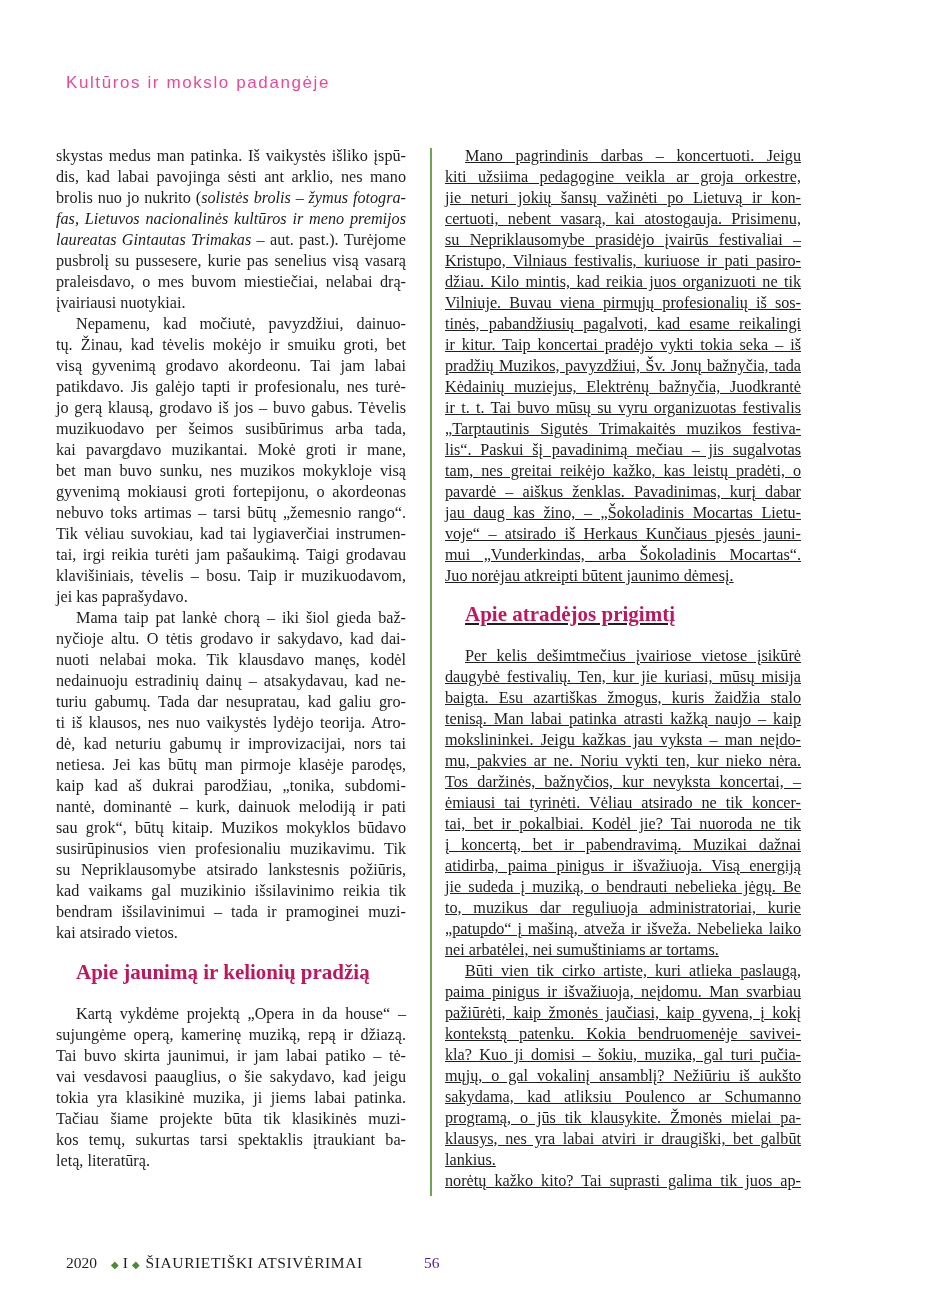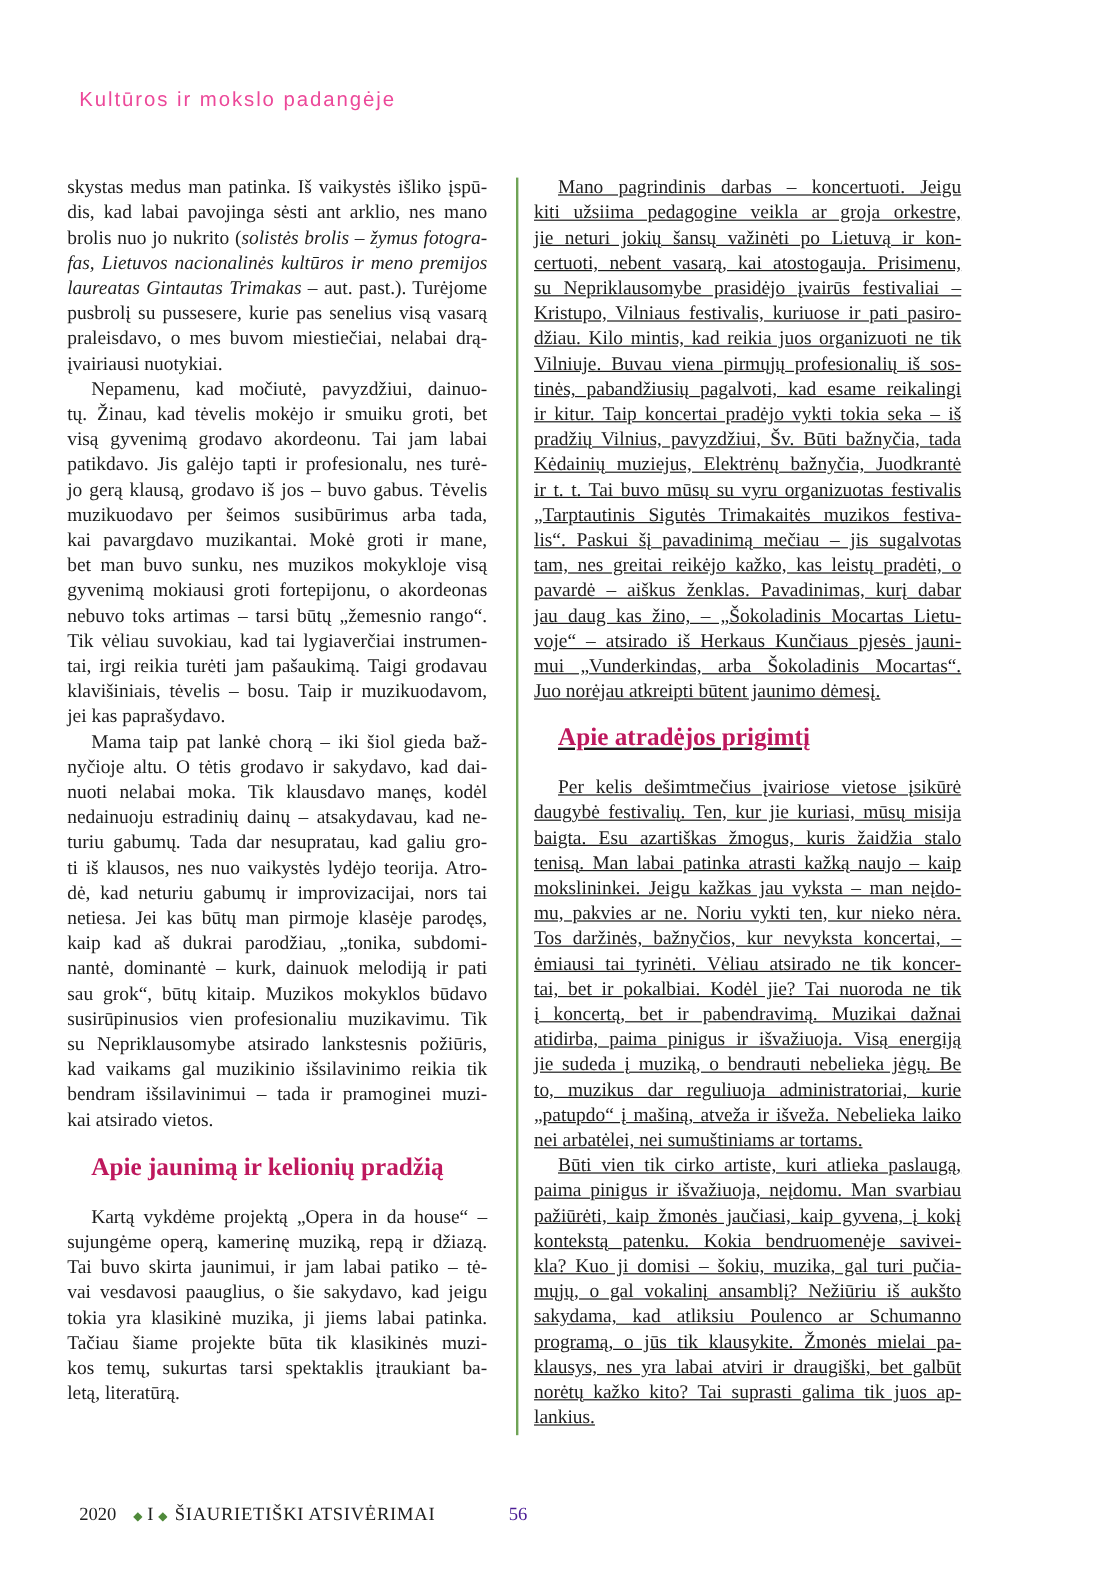--- a/index.html
+++ b/index.html
@@ -114,21 +114,21 @@
     <span class="line indent">Mano pagrindinis darbas – koncertuoti. Jeigu</span>
     <span class="line">kiti užsiima pedagogine veikla ar groja orkestre,</span>
     <span class="line">jie neturi jokių šansų važinėti po Lietuvą ir kon-</span>
     <span class="line">certuoti, nebent vasarą, kai atostogauja. Prisimenu,</span>
     <span class="line">su Nepriklausomybe prasidėjo įvairūs festivaliai –</span>
     <span class="line">Kristupo, Vilniaus festivalis, kuriuose ir pati pasiro-</span>
     <span class="line">džiau. Kilo mintis, kad reikia juos organizuoti ne tik</span>
     <span class="line">Vilniuje. Buvau viena pirmųjų profesionalių iš sos-</span>
     <span class="line">tinės, pabandžiusių pagalvoti, kad esame reikalingi</span>
     <span class="line">ir kitur. Taip koncertai pradėjo vykti tokia seka – iš</span>
-    <span class="line">pradžių Vilnius, pavyzdžiui, Šv. Būti bažnyčia, tada</span>
+    <span class="line">pradžių Muzikos, pavyzdžiui, Šv. Jonų bažnyčia, tada</span>
     <span class="line">Kėdainių muziejus, Elektrėnų bažnyčia, Juodkrantė</span>
     <span class="line">ir t. t. Tai buvo mūsų su vyru organizuotas festivalis</span>
     <span class="line">„Tarptautinis Sigutės Trimakaitės muzikos festiva-</span>
     <span class="line">lis“. Paskui šį pavadinimą mečiau – jis sugalvotas</span>
     <span class="line">tam, nes greitai reikėjo kažko, kas leistų pradėti, o</span>
     <span class="line">pavardė – aiškus ženklas. Pavadinimas, kurį dabar</span>
     <span class="line">jau daug kas žino, – „Šokoladinis Mocartas Lietu-</span>
     <span class="line">voje“ – atsirado iš Herkaus Kunčiaus pjesės jauni-</span>
     <span class="line">mui „Vunderkindas, arba Šokoladinis Mocartas“.</span>
     <span class="line last">Juo norėjau atkreipti būtent jaunimo dėmesį.</span>
@@ -154,22 +154,22 @@
   <div>
     <span class="line indent">Būti vien tik cirko artiste, kuri atlieka paslaugą,</span>
     <span class="line">paima pinigus ir išvažiuoja, neįdomu. Man svarbiau</span>
     <span class="line">pažiūrėti, kaip žmonės jaučiasi, kaip gyvena, į kokį</span>
     <span class="line">kontekstą patenku. Kokia bendruomenėje savivei-</span>
     <span class="line">kla? Kuo ji domisi – šokiu, muzika, gal turi pučia-</span>
     <span class="line">mųjų, o gal vokalinį ansamblį? Nežiūriu iš aukšto</span>
     <span class="line">sakydama, kad atliksiu Poulenco ar Schumanno</span>
     <span class="line">programą, o jūs tik klausykite. Žmonės mielai pa-</span>
     <span class="line">klausys, nes yra labai atviri ir draugiški, bet galbūt</span>
+    <span class="line last">lankius.</span>
     <span class="line">norėtų kažko kito? Tai suprasti galima tik juos ap-</span>
-    <span class="line last">lankius.</span>
   </div>
 </div>
 
 <div class="footer">
   <span class="year">2020</span>
   <span class="diamond">◆</span>
   <span>I</span>
   <span class="diamond">◆</span>
   <span class="journal">ŠIAURIETIŠKI ATSIVĖRIMAI</span>
   <span class="page-num">56</span>

